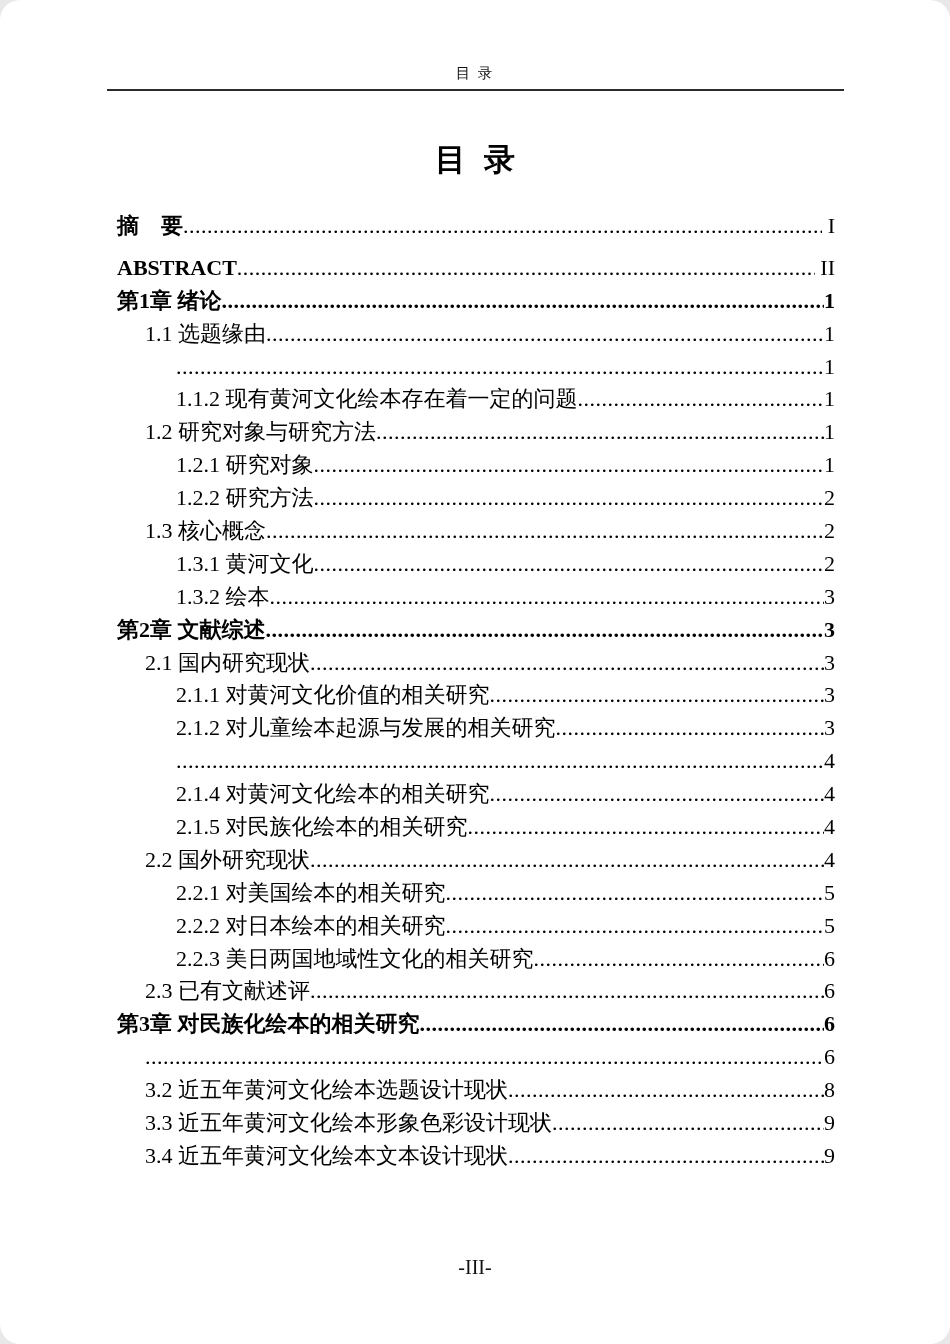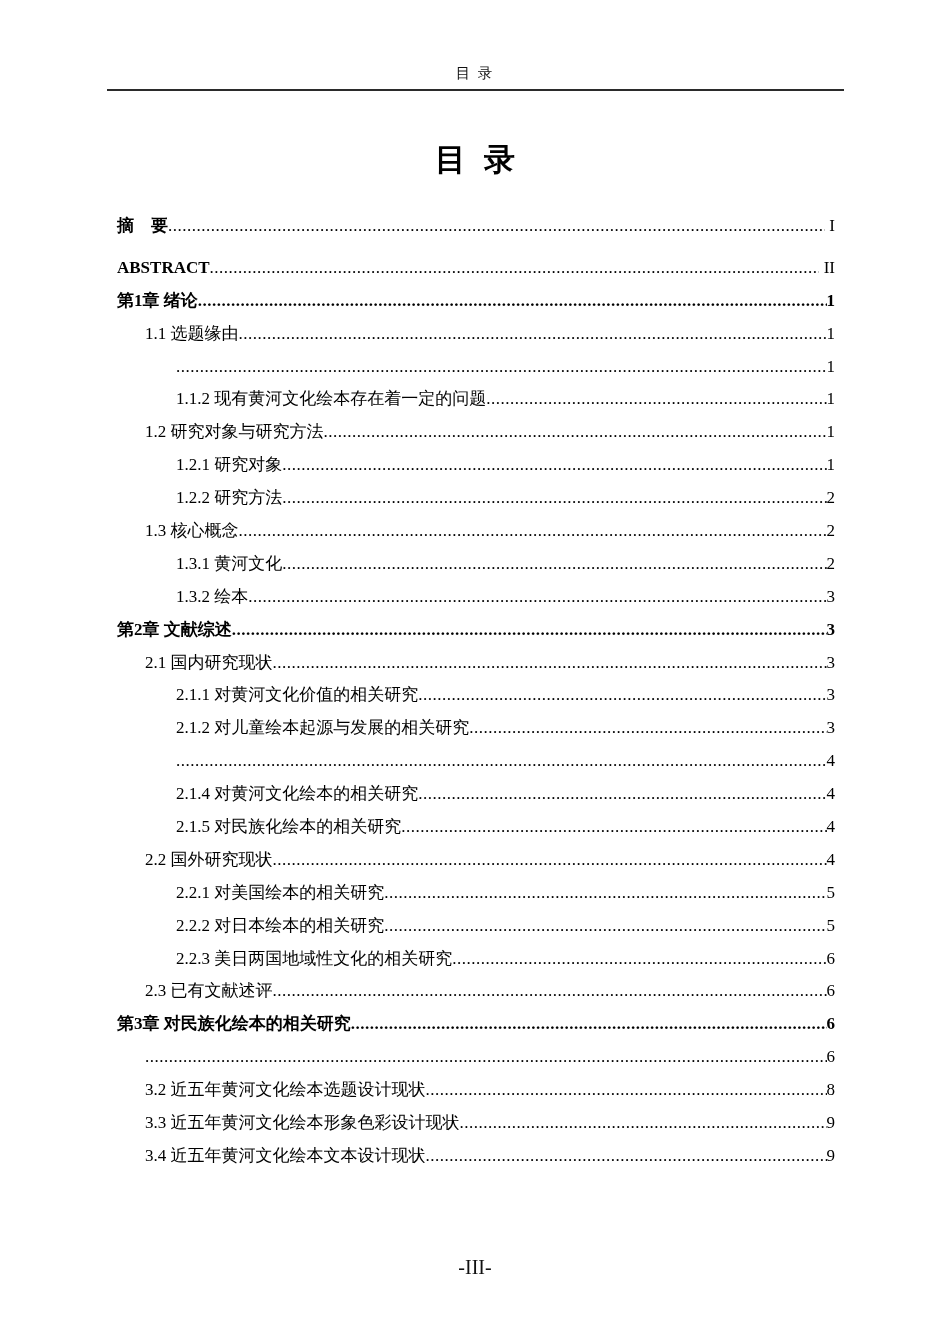--- a/index.html
+++ b/index.html
@@ -4,20 +4,21 @@
 <style>
   html,body{margin:0;padding:0;background:#e8e8e8;}
   .page{
     position:relative;
     width:950px;height:1344px;
     margin:0 auto;
     background:#ffffff;
     font-family:"Liberation Serif","DejaVu Serif",serif;
     color:#000;
     overflow:hidden;
+    border-radius:20px;
   }
   
   .running-header{
     position:absolute;top:64px;left:0;width:100%;
     text-align:center;font-size:14.5px;letter-spacing:2px;color:#111;
   }
   .header-rule{
     position:absolute;top:89px;left:107px;width:737px;height:0;
     border-top:2px solid #2b2b2b;
   }
@@ -28,21 +29,21 @@
     font-family:"DejaVu Sans","Liberation Sans",sans-serif;
     font-size:31px;font-weight:bold;word-spacing:7px;color:#000;
   }
   
   .toc-list{
     position:absolute;top:210px;left:117px;width:718px;
   }
   .toc-row{
     display:flex;align-items:baseline;
     height:32.9px;line-height:32.9px;
-    font-size:17px;white-space:nowrap;
+    font-size:22px;white-space:nowrap;
   }
   .toc-row .toc-label{flex:0 0 auto;}
   .toc-row .toc-leader{
     flex:1 1 auto;min-width:0;overflow:hidden;
     white-space:nowrap;letter-spacing:0.5px;
   }
   .toc-row .toc-page{flex:0 0 auto;}
   .role-front .toc-label{font-weight:bold;}
   .role-chapter{font-weight:bold;}
   .role-section{padding-left:28px;}

